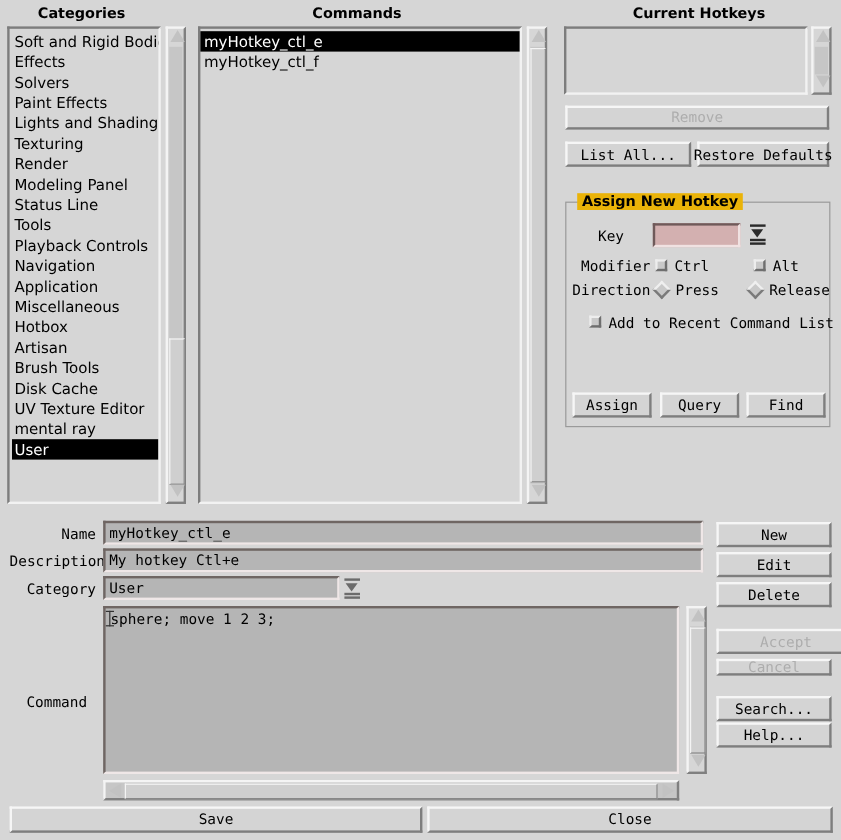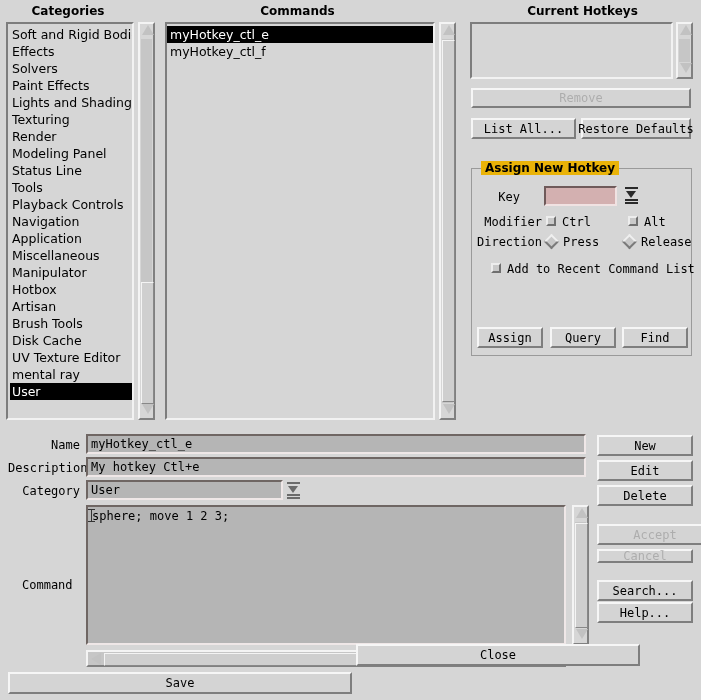--- a/index.html
+++ b/index.html
@@ -249,21 +249,20 @@
       <div class="list-row"><span>Lights and Shading</span></div>
       <div class="list-row"><span>Texturing</span></div>
       <div class="list-row"><span>Render</span></div>
       <div class="list-row"><span>Modeling Panel</span></div>
       <div class="list-row"><span>Status Line</span></div>
       <div class="list-row"><span>Tools</span></div>
       <div class="list-row"><span>Playback Controls</span></div>
       <div class="list-row"><span>Navigation</span></div>
       <div class="list-row"><span>Application</span></div>
       <div class="list-row"><span>Miscellaneous</span></div>
-      <div class="list-row"><span>Manipulator</span></div>
       <div class="list-row"><span>Hotbox</span></div>
       <div class="list-row"><span>Artisan</span></div>
       <div class="list-row"><span>Brush Tools</span></div>
       <div class="list-row"><span>Disk Cache</span></div>
       <div class="list-row"><span>UV Texture Editor</span></div>
       <div class="list-row"><span>mental ray</span></div>
       <div class="list-row sel"><span>User</span></div>
     </div>
 </div>
 <div class="vsb" style="left:138px;top:22px;height:398px;">
@@ -413,15 +412,15 @@
 <div class="btn" style="left:597px;top:580px;width:96px;height:21px;">
   <span class="lbl">Search...</span>
 </div>
 <div class="btn" style="left:597px;top:602px;width:96px;height:21px;">
   <span class="lbl">Help...</span>
 </div>
 
 <div class="btn" style="left:8px;top:672px;width:344px;height:22px;">
   <span class="lbl">Save</span>
 </div>
-<div class="btn" style="left:356px;top:644px;width:284px;height:22px;justify-content:center;">
+<div class="btn" style="left:356px;top:672px;width:338px;height:22px;justify-content:center;">
   <span class="lbl">Close</span>
 </div>
 
 </body></html>

